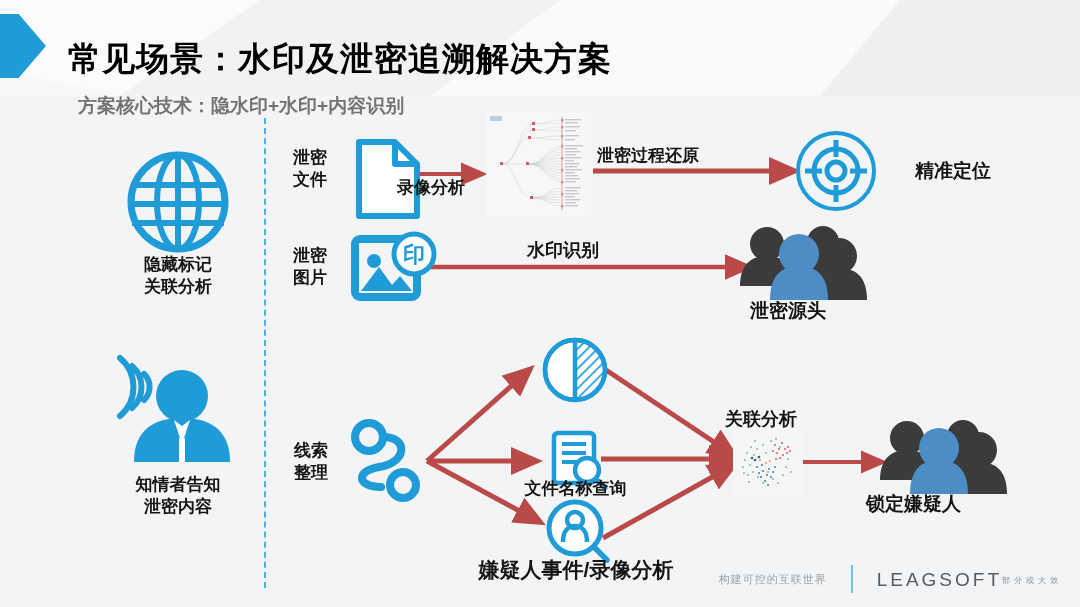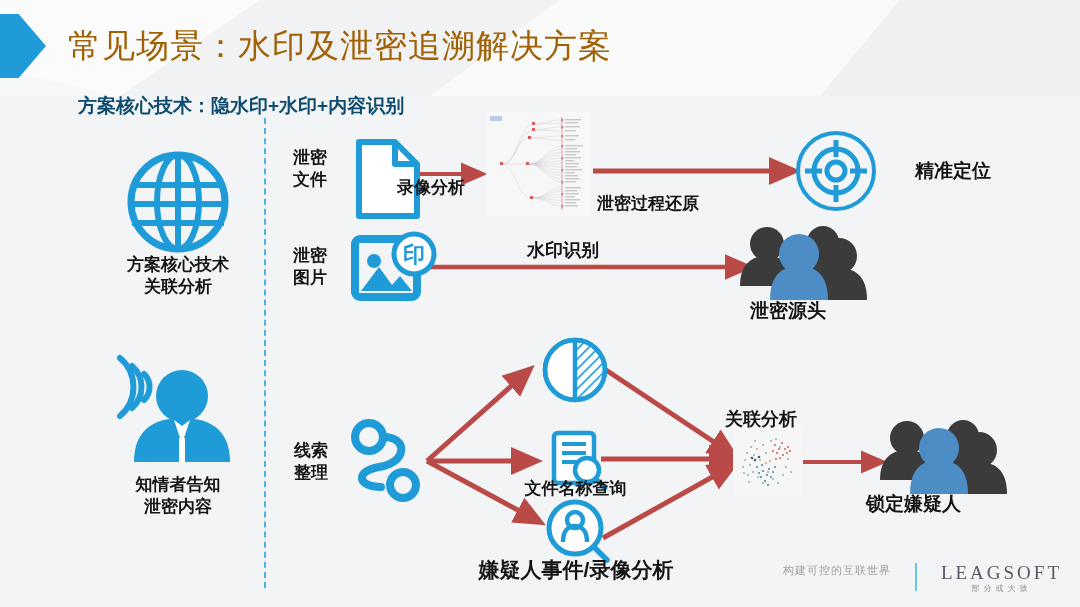--- a/index.html
+++ b/index.html
@@ -12,48 +12,48 @@
 
   
   .bg-facets{position:absolute;inset:0;z-index:0;}
   .bg-base{position:absolute;inset:0;background:#f3f4f5;}
 
   
   .header-band{position:absolute;left:0;top:0;width:1080px;height:92px;z-index:2;}
   .chevron{position:absolute;left:-26px;top:14px;width:72px;height:64px;
            background:#1f9bd8;z-index:3;
            clip-path:polygon(0% 0%,62% 0%,100% 50%,62% 100%,0% 100%);}
-  .title{position:absolute;left:68px;top:24px;z-index:4;
-         font-size:33px;font-weight:normal;color:#a16207;letter-spacing:1px;
+  .title{position:absolute;left:68px;top:37px;z-index:4;
+         font-size:33px;font-weight:bold;color:#000000;letter-spacing:1px;
          white-space:nowrap;}
   .subtitle{position:absolute;left:78px;top:93px;z-index:4;
-            font-size:19px;font-weight:bold;color:#0c4a6e;white-space:nowrap;}
+            font-size:19px;font-weight:bold;color:#737373;white-space:nowrap;}
 
   
   .divider{position:absolute;left:264px;top:118px;width:0;height:470px;z-index:3;
            border-left:2.5px dashed #4ab3e0;}
 
   
   .lbl{position:absolute;z-index:6;color:#151515;font-weight:bold;
        text-align:center;line-height:1.32;white-space:nowrap;}
 
   
   .layer{position:absolute;left:0;top:0;width:1080px;height:607px;z-index:5;
          pointer-events:none;}
   .layer.icons{z-index:6;}
 
   
   .thumb{position:absolute;z-index:5;background:#f7f7f8;}
 
   
   .footer{position:absolute;right:18px;bottom:14px;z-index:8;
-          display:flex;gap:24px;font-family:Liberation Serif, serif;}
+          display:flex;align-items:center;gap:24px;}
   .footer-tag{font-size:11px;color:#9aa0a6;letter-spacing:1px;}
   .footer-sep{width:2px;height:28px;background:#6fc3e8;}
-  .brand{display:flex;flex-direction:column;align-items:center;line-height:1;}
+  .brand{display:flex;flex-direction:row;align-items:center;line-height:1;}
   .brand-en{font-size:19px;color:#555c63;letter-spacing:3px;font-weight:300;}
   .brand-cn{font-size:8px;color:#8b9197;letter-spacing:4px;margin-top:3px;}
 </style>
 </head>
 <body>
 
 <div id="slide">
 
   <div class="bg-facets">
     <div class="bg-base"></div>
@@ -388,37 +388,37 @@
           <circle cx="19" cy="31" r="1.3"></circle>
       </g>
       <g fill="#e08a4a" opacity="0.8">
         <circle cx="33" cy="36" r="1.1"></circle>
           <circle cx="37" cy="34" r="1.1"></circle>
       </g>
     </svg>
   </div>
 
   <div class="lbl" style="left:108px;top:254px;width:140px;font-size:17px;">
-    <div>方案核心技术</div>
+    <div>隐藏标记</div>
     <div>关联分析</div>
   </div>
 
   <div class="lbl" style="left:108px;top:474px;width:140px;font-size:17px;">
     <div>知情者告知</div>
     <div>泄密内容</div>
   </div>
 
   <div class="lbl" style="left:282px;top:147px;width:56px;font-size:17px;">
     <div>泄密</div>
     <div>文件</div>
   </div>
 
   <div class="lbl" style="left:397px;top:177px;font-size:17px;">录像分析</div>
 
-  <div class="lbl" style="left:597px;top:145px;font-size:17px;margin-top:48px;">泄密过程还原</div>
+  <div class="lbl" style="left:597px;top:145px;font-size:17px;">泄密过程还原</div>
 
   <div class="lbl" style="left:879px;top:158px;font-size:19px;margin-left:36px;">精准定位</div>
 
   <div class="lbl" style="left:282px;top:245px;width:56px;font-size:17px;">
     <div>泄密</div>
     <div>图片</div>
   </div>
 
   <div class="lbl" style="left:527px;top:239px;font-size:18px;">水印识别</div>
 

